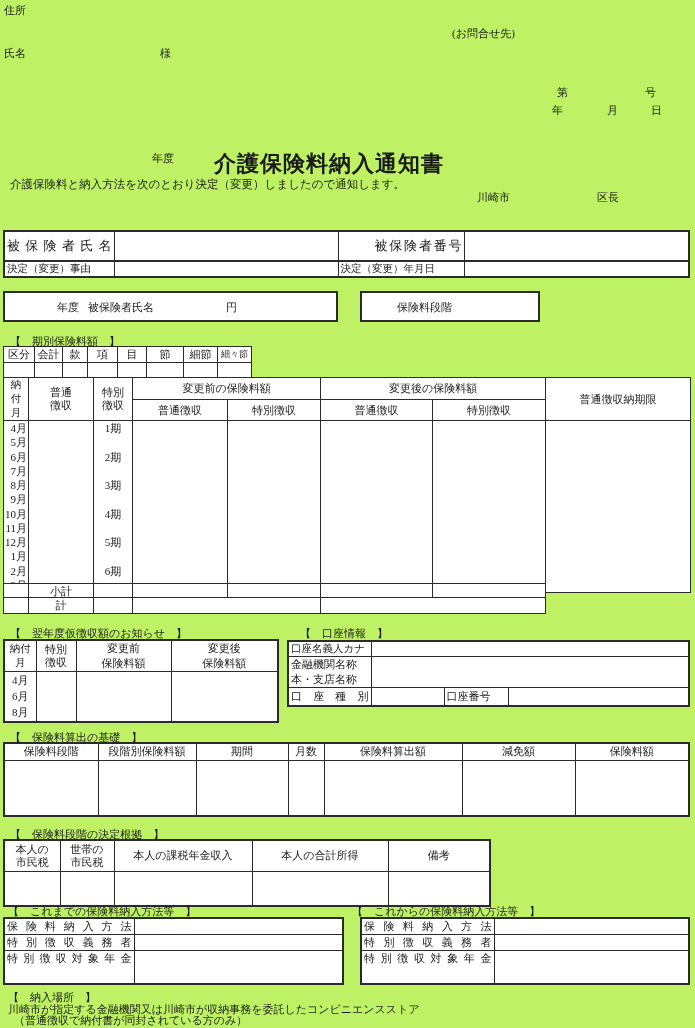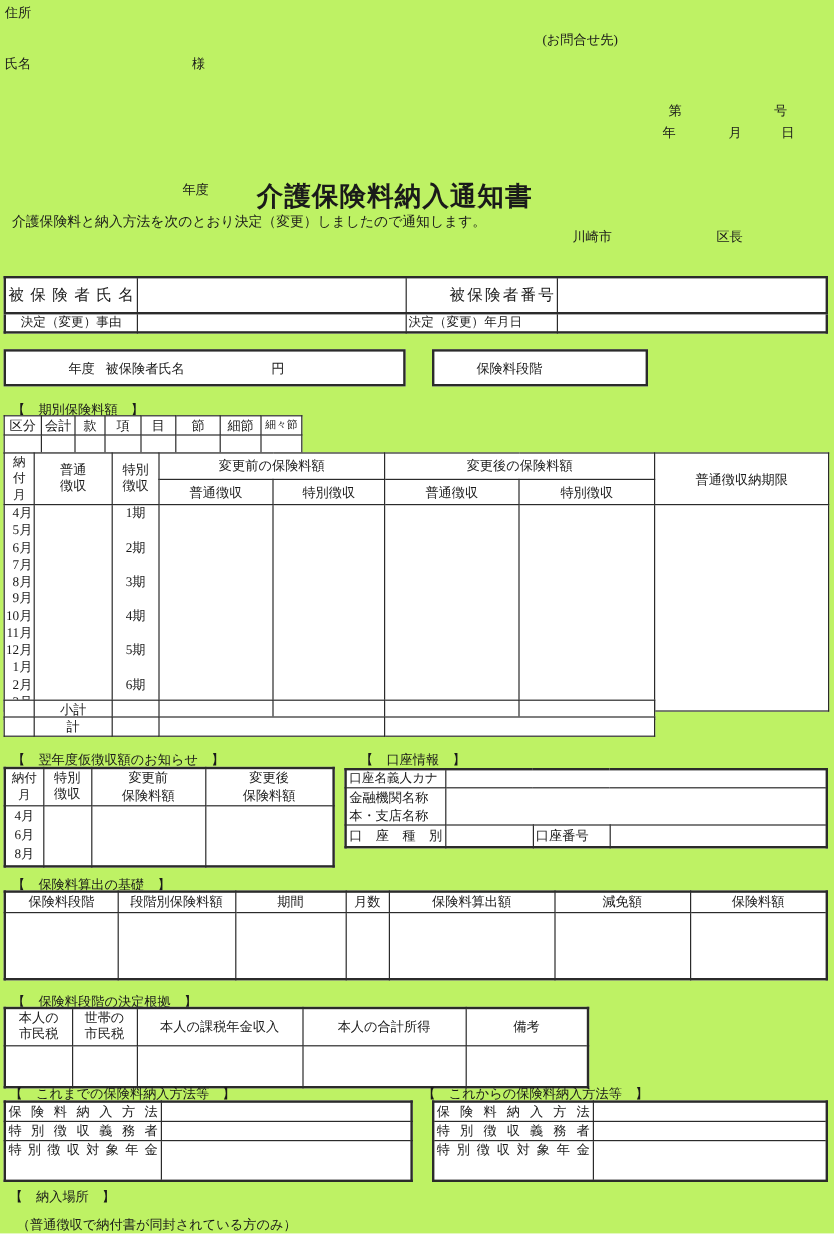--- a/index.html
+++ b/index.html
@@ -60,21 +60,21 @@
       <td style="font-size:13px;">
             <div class="jst">被保険者氏名</div>
           </td>
       <td></td>
       <td style="font-size:13px;padding-left:36px;">
             <div class="jst">被保険者番号</div>
           </td>
       <td></td>
     </tr>
     <tr style="height:15px;">
-      <td class="small" style="text-align:center;">決定（変更）事由</td>
+      <td class="small" style="text-align:left;">決定（変更）事由</td>
       <td></td>
       <td class="small" style="text-align:left;">決定（変更）年月日</td>
       <td></td>
     </tr>
   </tbody>
     </table>
 
   <div class="box" style="left:3px; top:291px; width:335px; height:31px;">
     <span class="abs" style="left:52px; top:7px;">年度</span>
     <span class="abs" style="left:83px; top:7px;">被保険者氏名</span>
@@ -409,15 +409,16 @@
     <tr style="height:33px;">
       <td class="vtop">
             <div class="jst">特別徴収対象年金</div>
           </td>
       <td></td>
     </tr>
   </tbody>
     </table>
 
   <div class="abs sec" style="left:8px; top:990px;">【　納入場所　】</div>
+  <div class="abs" style="left:8px; top:1002px;">川崎市が指定する金融機関又は川崎市が収納事務を委託したコンビニエンスストア</div>
   <div class="abs" style="left:14px; top:1013px;">（普通徴収で納付書が同封されている方のみ）</div>
 
 </div>
 
 </body></html>

